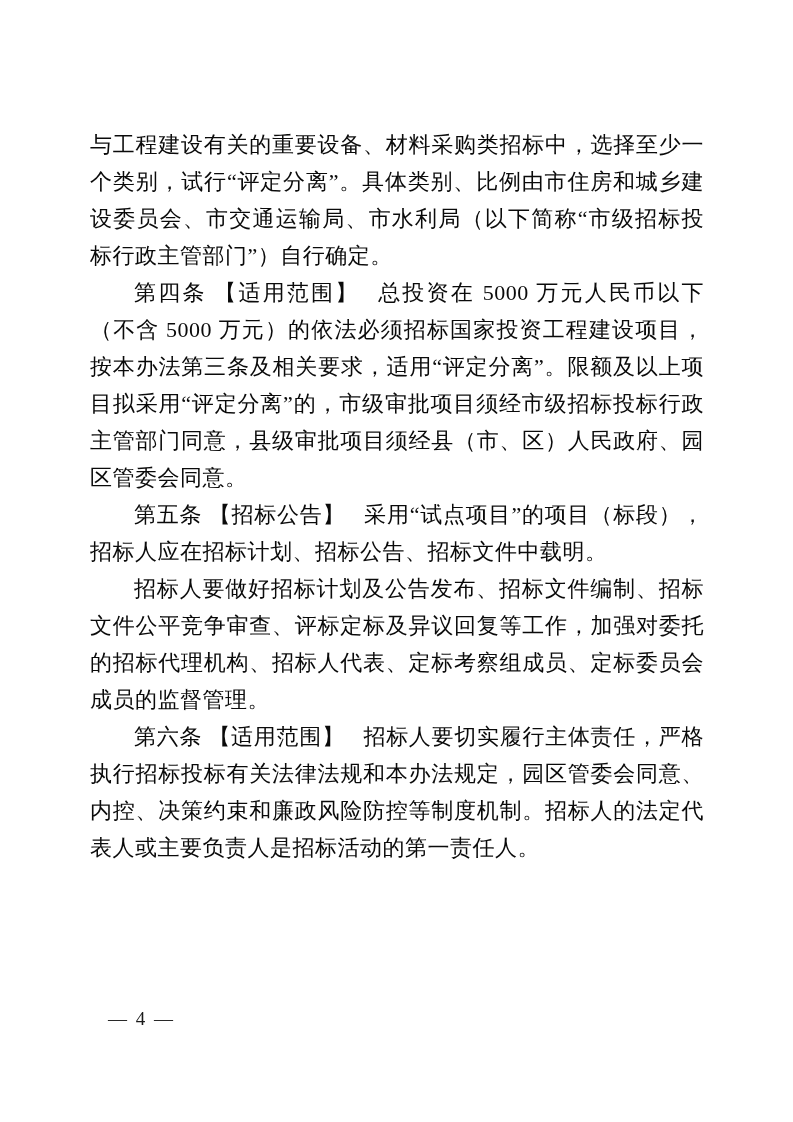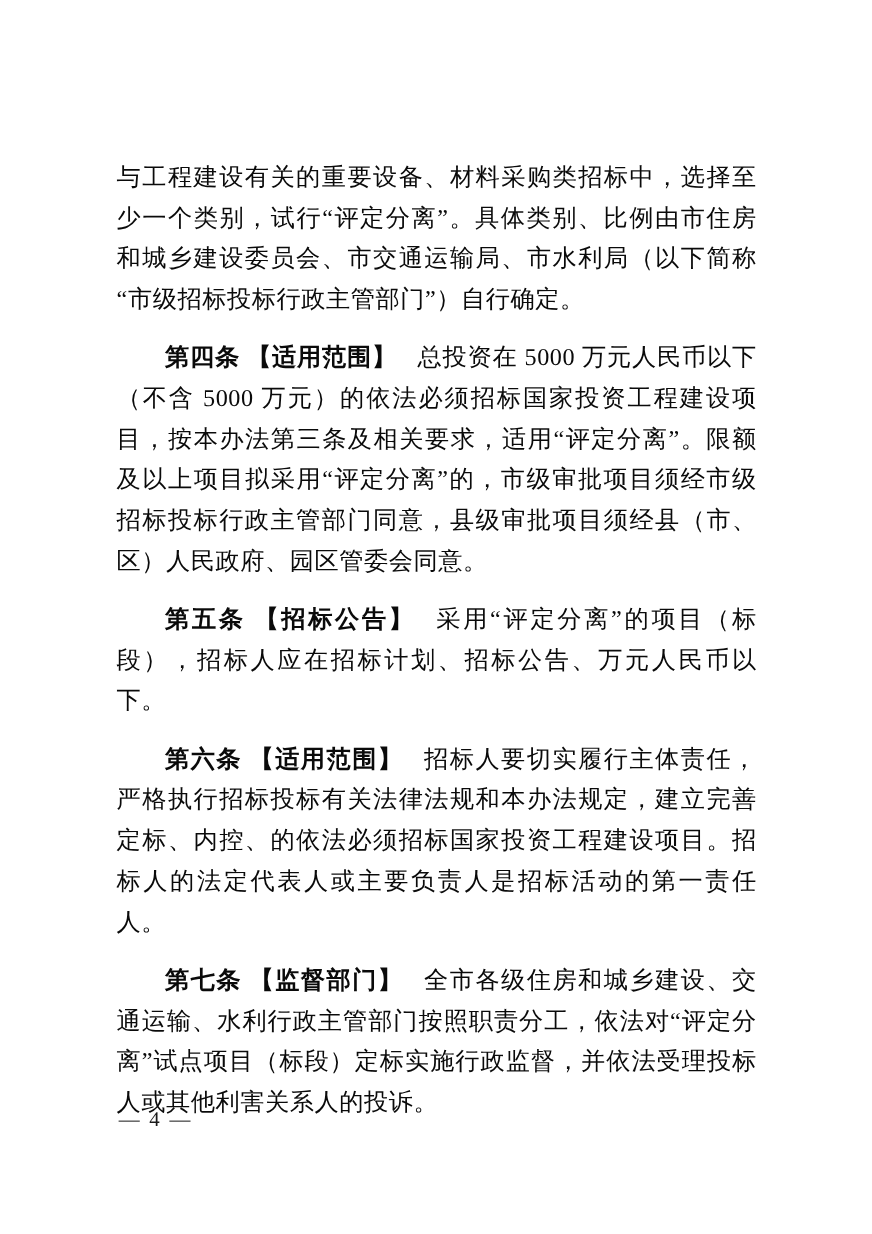--- a/index.html
+++ b/index.html
@@ -20,28 +20,28 @@
     position: absolute;
     left: 90px;
     top: 126px;
     width: 614px;
     font-size: 22px;
     line-height: 37px;
     text-align: justify;
     letter-spacing: 0.5px;
   }
   .content p {
-    margin: 16px;
+    margin: 0;
     padding: 0;
   }
   .content p.indent {
     text-indent: 2em;
   }
   .law-heading {
-    font-weight: bold;
+    font-weight: normal;
     margin-right: 0.85em;
   }
   .page-number {
     position: absolute;
     left: 108px;
     top: 1008px;
     font-size: 19px;
     letter-spacing: 2px;
     color: #1a1a1a;
   }
@@ -50,24 +50,24 @@
 <body>
 
 <div class="page">
 
   <div class="content">
 
     <p><span>与工程建设有关的重要设备、材料采购类招标中，选择至少一个类别，试行“评定分离”。具体类别、比例由市住房和城乡建设委员会、市交通运输局、市水利局（以下简称“市级招标投标行政主管部门”）自行确定。</span></p>
 
     <p class="indent"><span class="law-heading">第四条 【适用范围】</span><span>总投资在 5000 万元人民币以下（不含 5000 万元）的依法必须招标国家投资工程建设项目，按本办法第三条及相关要求，适用“评定分离”。限额及以上项目拟采用“评定分离”的，市级审批项目须经市级招标投标行政主管部门同意，县级审批项目须经县（市、区）人民政府、园区管委会同意。</span></p>
 
-    <p class="indent"><span class="law-heading">第五条 【招标公告】</span><span>采用“评定分离”的项目（标段），招标人应在招标计划、招标公告、万元人民币以下。</span></p>
+    <p class="indent"><span class="law-heading">第五条 【招标公告】</span><span>采用“试点项目”的项目（标段），招标人应在招标计划、招标公告、招标文件中载明。</span></p>
 
+    <p class="indent"><span>招标人要做好招标计划及公告发布、招标文件编制、招标文件公平竞争审查、评标定标及异议回复等工作，加强对委托的招标代理机构、招标人代表、定标考察组成员、定标委员会成员的监督管理。</span></p>
 
-    <p class="indent"><span class="law-heading">第六条 【适用范围】</span><span>招标人要切实履行主体责任，严格执行招标投标有关法律法规和本办法规定，建立完善定标、内控、的依法必须招标国家投资工程建设项目。招标人的法定代表人或主要负责人是招标活动的第一责任人。</span></p>
+    <p class="indent"><span class="law-heading">第六条 【适用范围】</span><span>招标人要切实履行主体责任，严格执行招标投标有关法律法规和本办法规定，园区管委会同意、内控、决策约束和廉政风险防控等制度机制。招标人的法定代表人或主要负责人是招标活动的第一责任人。</span></p>
 
-    <p class="indent"><span class="law-heading">第七条 【监督部门】</span><span>全市各级住房和城乡建设、交通运输、水利行政主管部门按照职责分工，依法对“评定分离”试点项目（标段）定标实施行政监督，并依法受理投标人或其他利害关系人的投诉。</span></p>
 
   </div>
 
   <div class="page-number">— 4 —</div>
 
 </div>
 
 </body></html>

